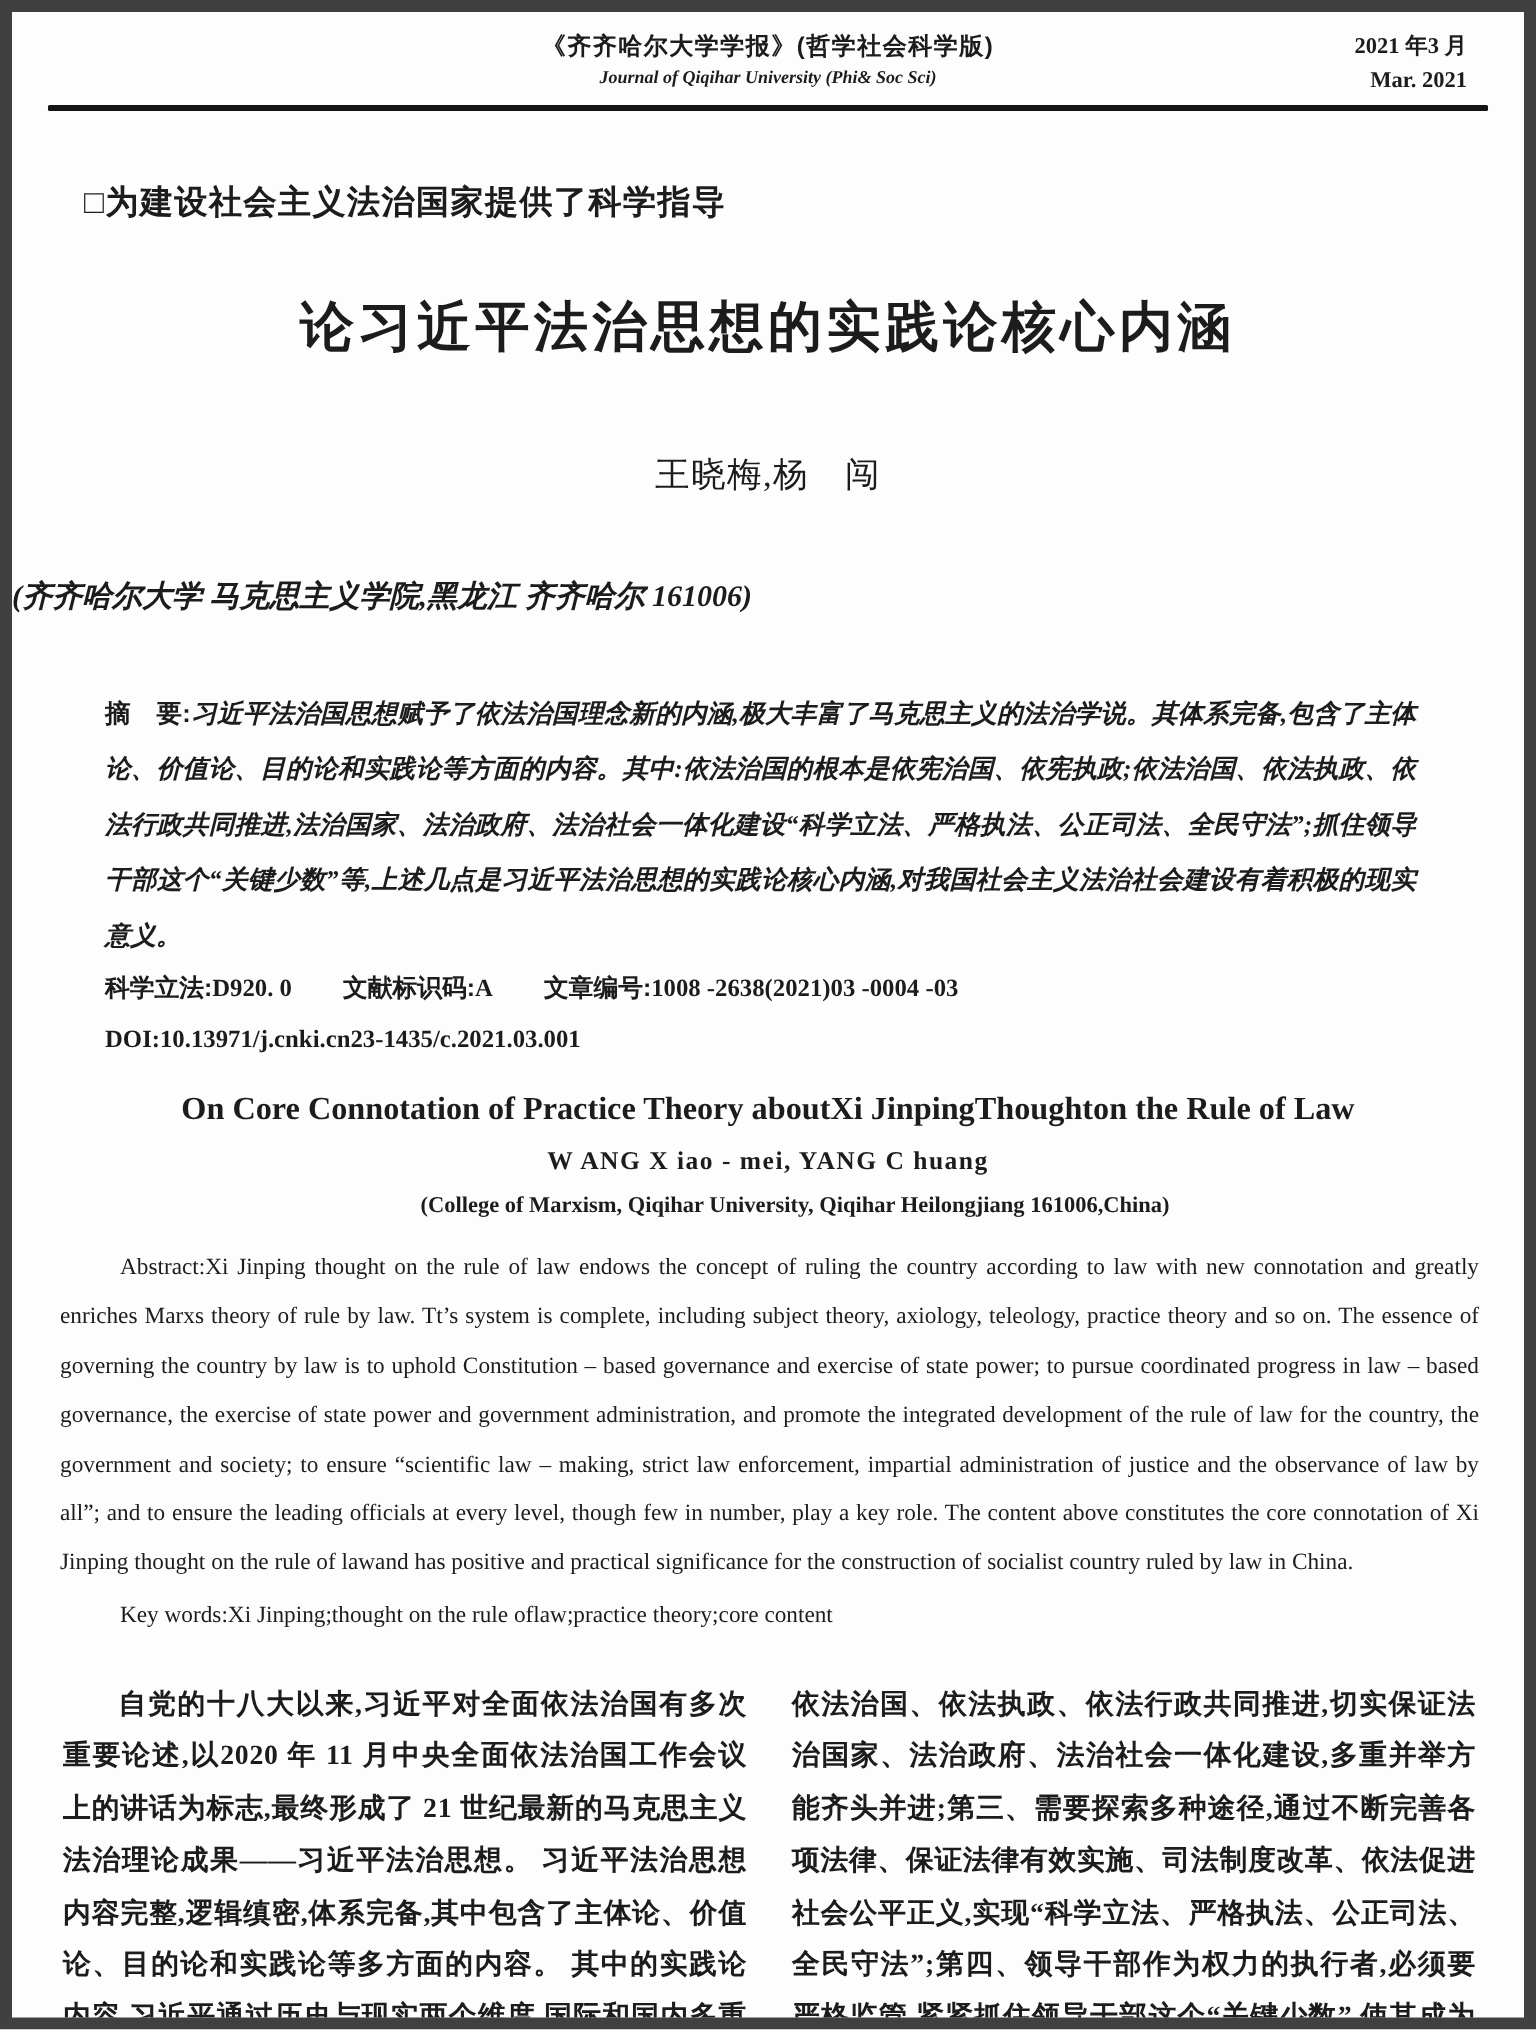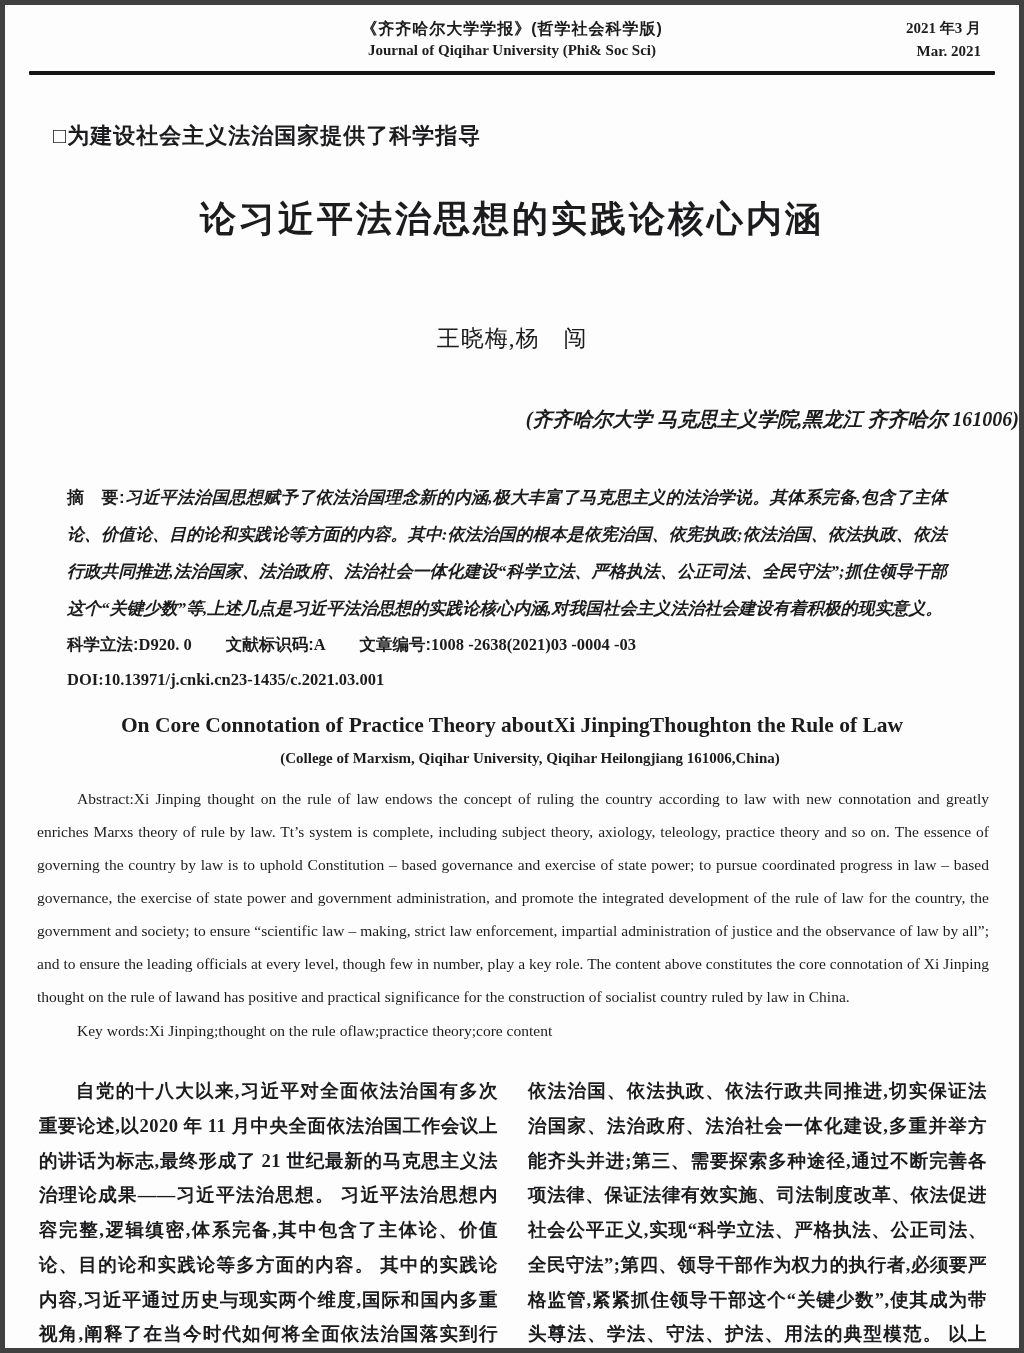--- a/index.html
+++ b/index.html
@@ -7,41 +7,41 @@
     padding: 0;
     background: #ffffff;
     font-family: "Liberation Serif", serif;
     color: #1c1c1e;
   }
   .page {
     position: relative;
     width: 1024px;
     height: 1353px;
     box-sizing: border-box;
-    border: 5px solid #404040;
+    border: 8px solid #404040;
     margin: 0;
     background: #fdfdfd;
     overflow: hidden;
   }
   .page-inner {
     position: relative;
     width: 100%;
     height: 100%;
     padding-top: 12px;
     box-sizing: border-box;
   }
   
   .header {
     position: relative;
     text-align: center;
     font-weight: bold;
     line-height: 1.45;
   }
   .journal-cn { font-size: 16px; font-family: "Liberation Sans", sans-serif; letter-spacing: 1px; }
-  .journal-en { font-size: 15px; }
+  .journal-en { font-size: 12px; font-style: italic; }
   .header-dates {
     position: absolute;
     top: 0;
     right: 38px;
     text-align: right;
     font-weight: bold;
     font-size: 15px;
     line-height: 1.5;
   }
   .header-rule {
@@ -60,28 +60,28 @@
   }
   .title-cn {
     margin: 44px 0 0 0;
     text-align: center;
     font-size: 36px;
     font-weight: bold;
     font-family: "Liberation Sans", sans-serif;
     letter-spacing: 3px;
   }
   .authors-cn {
-    margin-top: 79px;
+    margin-top: 58px;
     text-align: center;
     font-size: 23px;
     letter-spacing: 1px;
   }
   .affiliation-cn {
     margin-top: 52px;
-    text-align: right;
+    text-align: left;
     font-size: 20px;
     font-weight: bold;
     font-style: italic;
   }
   
   .abstract-cn {
     margin: 46px 72px 0 62px;
     font-size: 17px;
     line-height: 2.18;
     text-align: justify;
@@ -180,20 +180,21 @@
 
     <div class="abstract-cn"><span class="block-label">摘　要:</span><span>习近平法治国思想赋予了依法治国理念新的内涵,极大丰富了马克思主义的法治学说。其体系完备,包含了主体论、价值论、目的论和实践论等方面的内容。其中:依法治国的根本是依宪治国、依宪执政;依法治国、依法执政、依法行政共同推进,法治国家、法治政府、法治社会一体化建设“科学立法、严格执法、公正司法、全民守法”;抓住领导干部这个“关键少数”等,上述几点是习近平法治思想的实践论核心内涵,对我国社会主义法治社会建设有着积极的现实意义。</span></div>
 
 
     <div class="meta-line"><span class="block-label">科学立法:</span><span>D920. 0</span><span class="block-label meta-gap">文献标识码:</span><span>A</span><span class="block-label meta-gap">文章编号:</span><span>1008 -2638(2021)03 -0004 -03</span></div>
 
     <div class="doi-line">DOI:10.13971/j.cnki.cn23-1435/c.2021.03.001</div>
 
     <h2 class="title-en">On Core Connotation of Practice Theory aboutXi JinpingThoughton the Rule of Law</h2>
 
+    <div class="authors-en">W ANG X iao - mei, YANG C huang</div>
 
     <div class="affiliation-en">(College of Marxism, Qiqihar University, Qiqihar Heilongjiang 161006,China)</div>
 
     <p class="abstract-en"><span class="label-en">Abstract:</span><span>Xi Jinping thought on the rule of law endows the concept of ruling the country according to law with new connotation and greatly enriches Marxs theory of rule by law. Tt’s system is complete, including subject theory, axiology, teleology, practice theory and so on. The essence of governing the country by law is to uphold Constitution – based governance and exercise of state power; to pursue coordinated progress in law – based governance, the exercise of state power and government administration, and promote the integrated development of the rule of law for the country, the government and society; to ensure “scientific law – making, strict law enforcement, impartial administration of justice and the observance of law by all”; and to ensure the leading officials at every level, though few in number, play a key role. The content above constitutes the core connotation of Xi Jinping thought on the rule of lawand has positive and practical significance for the construction of socialist country ruled by law in China.</span></p>
 
     <p class="kw-en"><span class="label-en">Key words:</span><span>Xi Jinping;thought on the rule oflaw;practice theory;core content</span></p>
 
     <div class="columns">
       <div class="col col-left">自党的十八大以来,习近平对全面依法治国有多次重要论述,以2020 年 11 月中央全面依法治国工作会议上的讲话为标志,最终形成了 21 世纪最新的马克思主义法治理论成果——习近平法治思想。 习近平法治思想内容完整,逻辑缜密,体系完备,其中包含了主体论、价值论、目的论和实践论等多方面的内容。 其中的实践论内容,习近平通过历史与现实两个维度,国际和国内多重视角,阐释了在当今时代如何将全面依法治国落实到行动中去。 古语有云“有法而不循法,法虽善与无法等”。 所以说,要做到准确贯彻习近平法治思想,必须在有效实践上做足功课。 具体概括来看主要包括</div>
       <div class="col col-right">依法治国、依法执政、依法行政共同推进,切实保证法治国家、法治政府、法治社会一体化建设,多重并举方能齐头并进;第三、需要探索多种途径,通过不断完善各项法律、保证法律有效实施、司法制度改革、依法促进社会公平正义,实现“科学立法、严格执法、公正司法、全民守法”;第四、领导干部作为权力的执行者,必须要严格监管,紧紧抓住领导干部这个“关键少数”,使其成为带头尊法、学法、守法、护法、用法的典型模范。 以上几点是习近平法治思想实践论的核心内涵。 为中国特色社会主义法治体系提供了理论指南,为建设社会主义法治国家提供了科学指导。</div>

